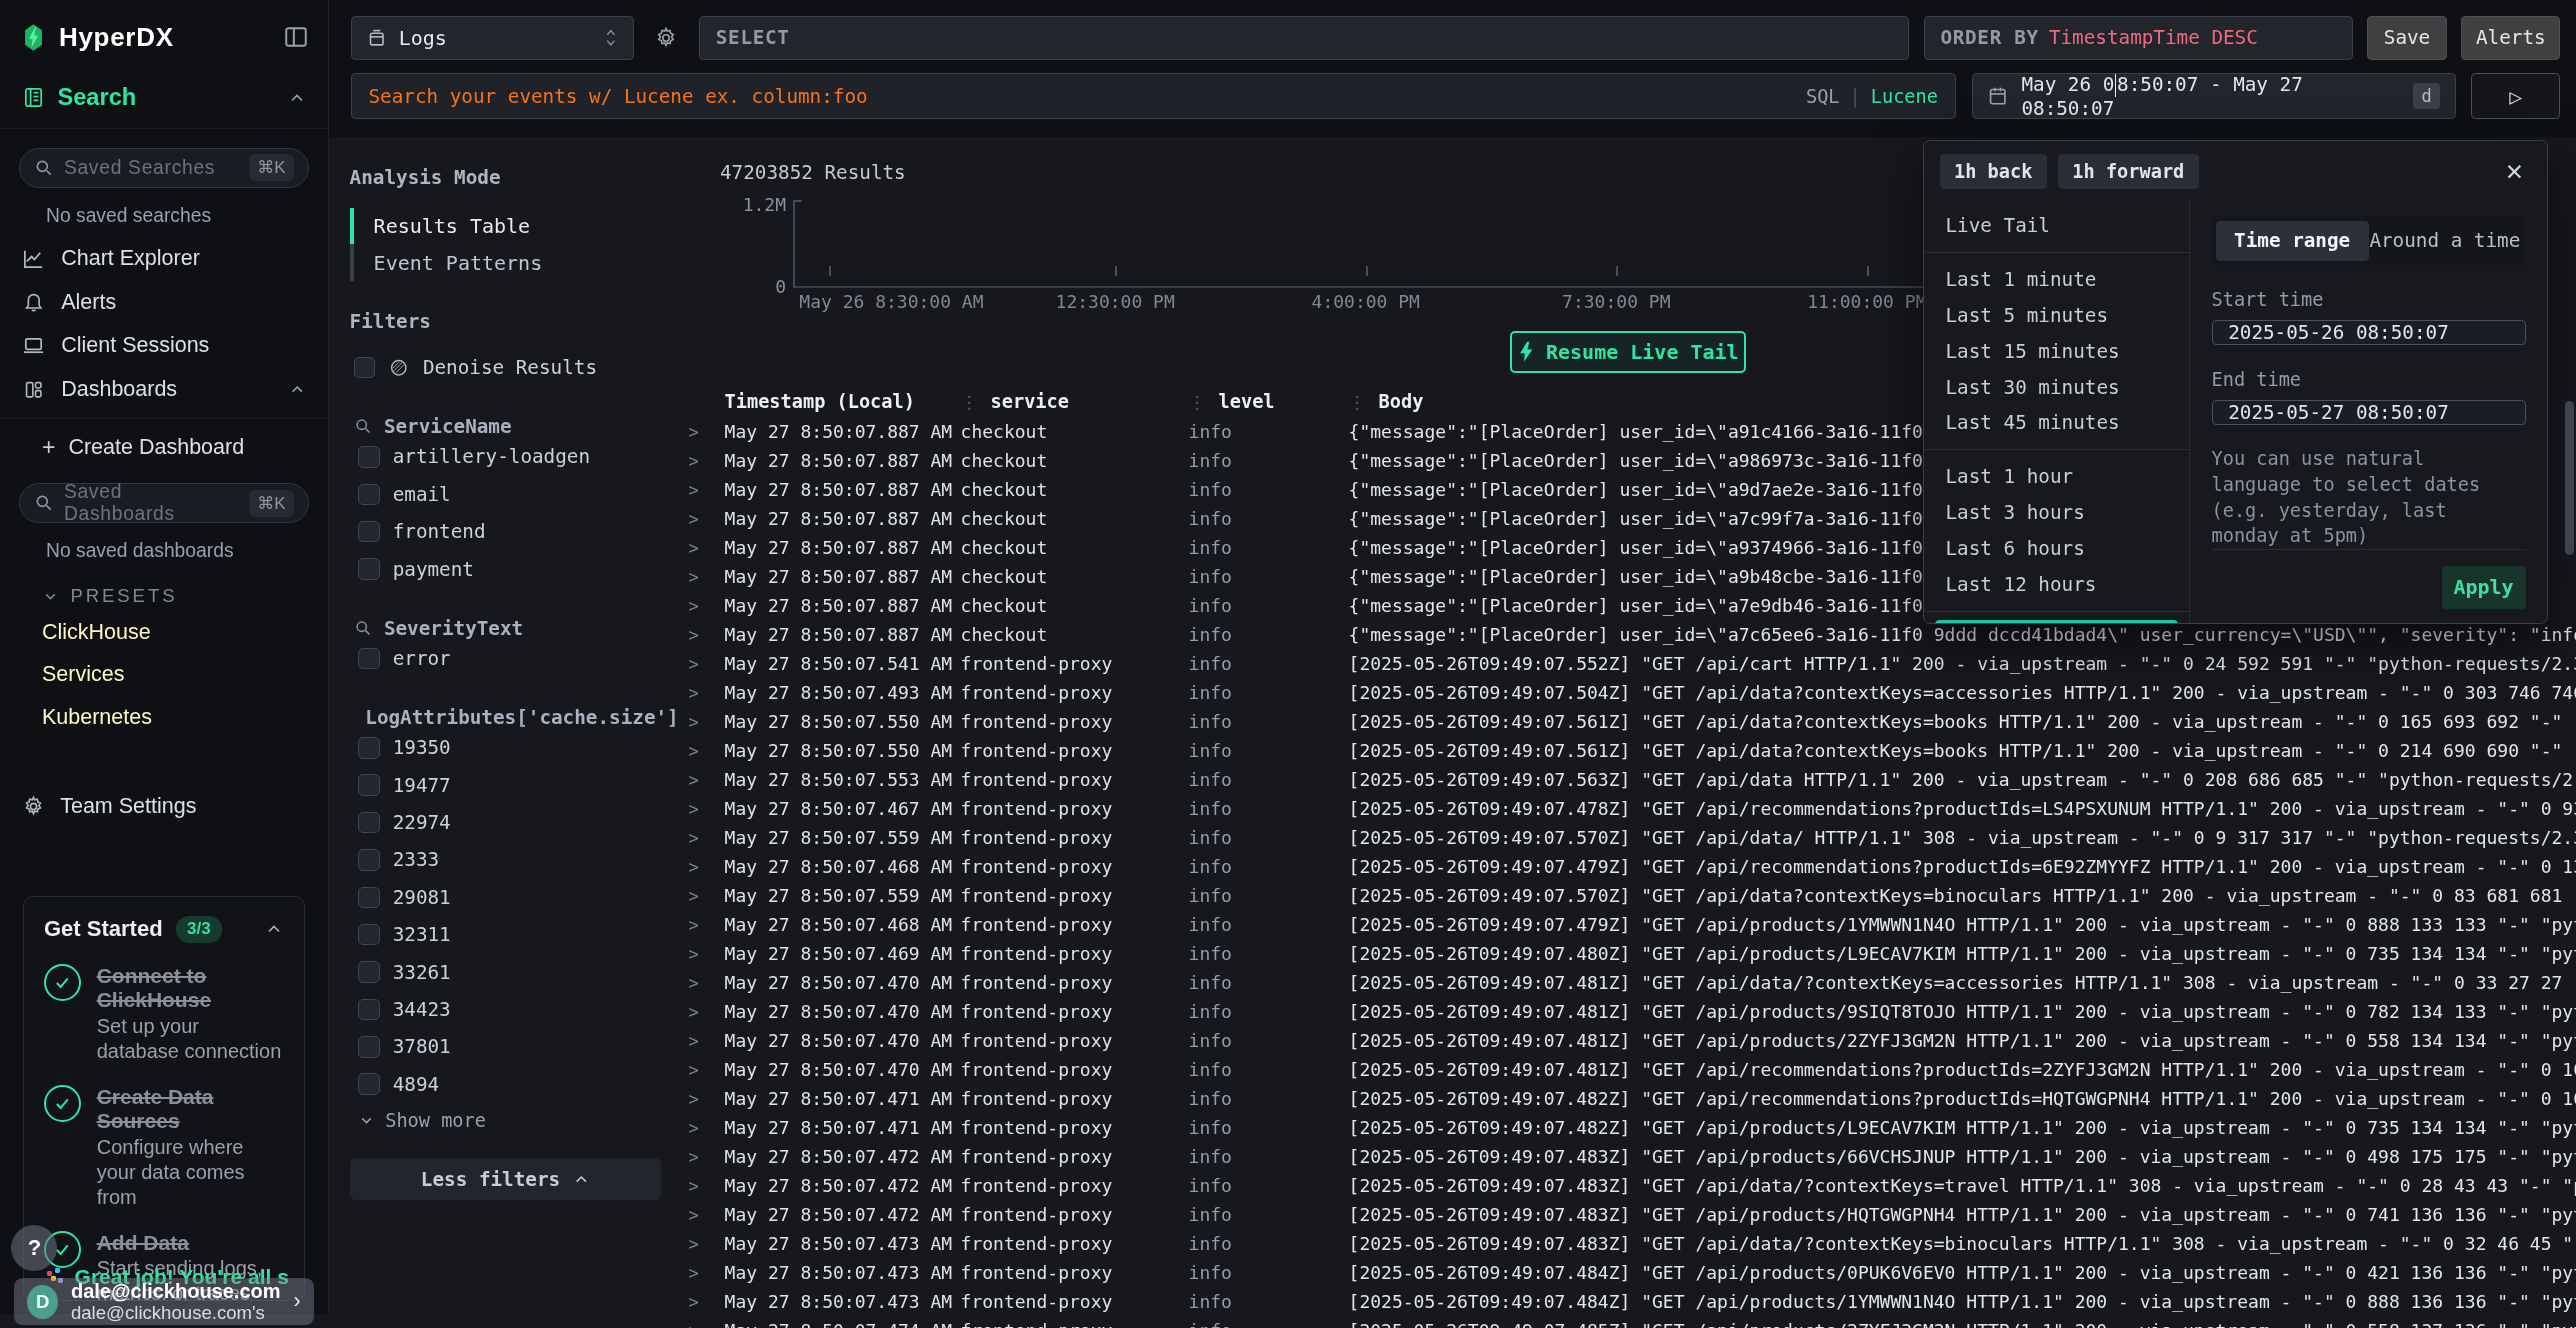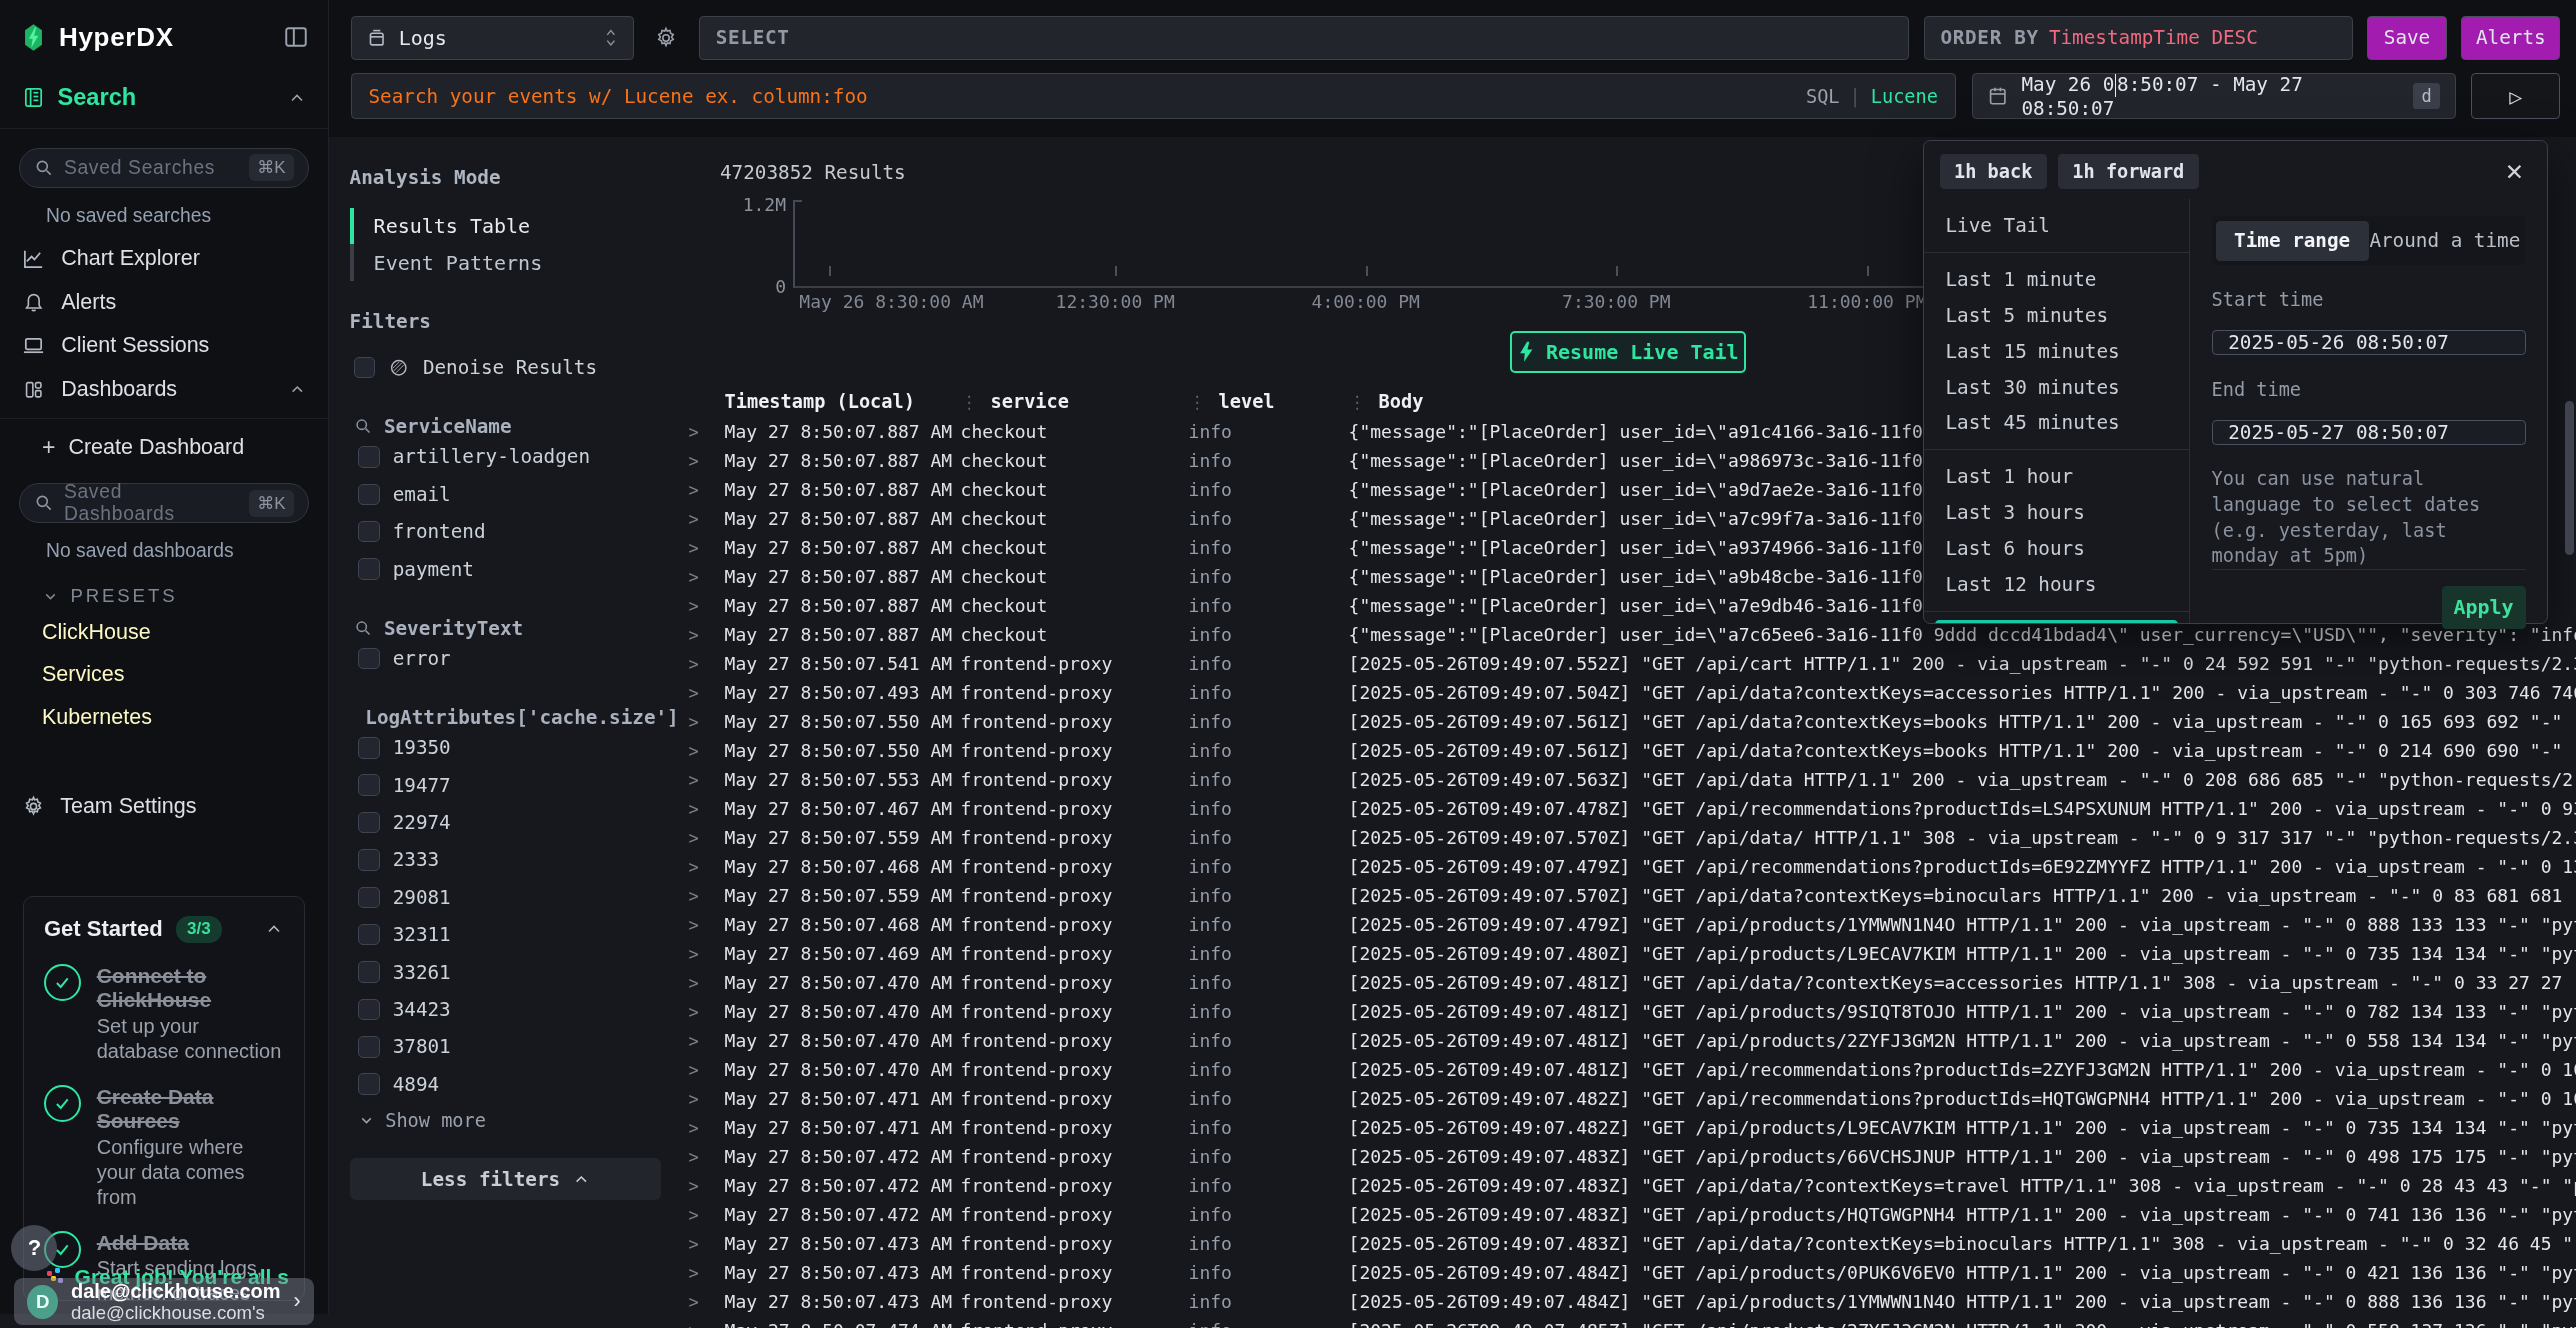--- a/index.html
+++ b/index.html
@@ -13,21 +13,21 @@
   #topbar { position:absolute; left:329px; top:0; right:0; height:137px; background:#0e1014; }
   .tb-row1 { position:absolute; top:15.7px; left:21.5px; right:15.7px; height:44px; display:flex; gap:14.3px; align-items:stretch; }
   .tb-row2 { position:absolute; top:73px; left:21.5px; right:15.7px; height:46px; display:flex; gap:15.7px; align-items:stretch; }
   .boxfield { background:#22252c; border:1.4px solid #3c414b; border-radius:4.3px; display:flex; align-items:center; }
   .source-select { width:283px; padding:0 14.3px; gap:11.4px; color:#e6e9ee; font-size:20px; }
   .source-select .carets { margin-left:auto; color:#8e95a1; }
   .icon-btn { display:flex; align-items:center; justify-content:center; width:37px; color:#9aa1ac; }
   .query-input { flex:1; padding:0 15.7px; font-size:19.3px; gap:10px; overflow:hidden; white-space:nowrap; }
   .kw { color:#939aa6; font-weight:bold; letter-spacing:0.7px; }
   .orderby { width:429px; flex:none; }
-  .tb-btn { width:80px; border:1.4px solid #4a505c; border-radius:4.3px; background:#a21caf; color:#e3e7ed;
+  .tb-btn { width:80px; border:1.4px solid #4a505c; border-radius:4.3px; background:#404040; color:#e3e7ed;
             font-size:19.3px; display:flex; align-items:center; justify-content:center; }
   .tb-btn.alerts { width:99px; }
   .search-box { flex:1; background:#1f2229; border:1.4px solid #3c424c; border-radius:4.3px; display:flex; align-items:center; padding:0 17px; }
   .search-box .ph { color:#f97316; font-size:19.3px; }
   .lang-toggle { margin-left:auto; font-size:18.6px; display:flex; gap:10px; align-items:center; }
   .lang-sql { color:#9aa1ad; } .lang-sep { color:#4d545e; } .lang-lucene { color:#2ee6a0; }
   .date-field { width:484px; flex:none; padding:0 14.3px; gap:13px; font-size:19.3px; color:#e3e6eb; position:relative; }
   .date-field .cursor { display:inline-block; width:1.4px; height:23px; background:#e8ebf0; margin:0 0.7px; vertical-align:middle; }
   .kbd-badge { margin-left:auto; background:#3a3f49; color:#b7bdc7; border-radius:3.6px; font-size:17px; padding:2.9px 8.6px; }
   .run-btn { width:89px; flex:none; border:1.4px solid #4a505c; border-radius:4.3px; background:#14161a;
@@ -136,21 +136,21 @@
   .tp-body { flex:1; display:flex; min-height:0; }
   .tp-left { width:266px; border-right:1.4px solid #2a2d34; padding:8.6px 0 0 0; overflow:hidden; }
   .tp-item { padding:6.4px 21.5px; font-size:19.3px; color:#c9ced7; }
   .tp-item.selected { border:3.6px solid #15c9a5; border-radius:4.3px; margin:5.7px 11.4px; padding:5.7px 11.4px; background:#0d0f13; color:#d6dbe3; }
   .tp-div { border-top:1.4px solid #2a2d34; margin:8.6px 0; }
   .tp-right { flex:1; padding:17px 21.5px 0 21.5px; display:flex; flex-direction:column; }
   .tp-tabs { background:#14161b; border-radius:5.7px; padding:4.3px; display:flex; }
   .tp-tab { flex:1; height:40px; display:flex; align-items:center; justify-content:center; font-size:19.3px; color:#b9c0ca; }
   .tp-tab.active { background:#2c3038; border-radius:4.3px; color:#f2f4f7; font-weight:bold; }
   .tp-label { margin-top:24px; font-size:18.6px; color:#949ca8; }
-  .tp-input { margin-top:20px; height:42px; background:#1a1d23; border:1.4px solid #4a5160; border-radius:4.3px; display:flex; align-items:center;
+  .tp-input { margin-top:10px; height:42px; background:#1a1d23; border:1.4px solid #4a5160; border-radius:4.3px; display:flex; align-items:center;
               padding:0 15.7px; font-size:19.3px; color:#e2e6ec; }
   .tp-hint { margin-top:21.5px; font-size:18.6px; color:#8b93a0; line-height:1.38; width:96%; }
   .tp-footer { margin-top:auto; border-top:1.4px solid #2a2d34; padding:15.7px 0 17px 0; display:flex; justify-content:flex-end; }
   .tp-apply { width:84px; height:43px; background:#17352a; border-radius:4.3px; display:flex; align-items:center; justify-content:center;
               color:#3fe0a0; font-size:20px; font-weight:bold; }
 </style>
 </head>
 <body>
 
 <div id="app">

